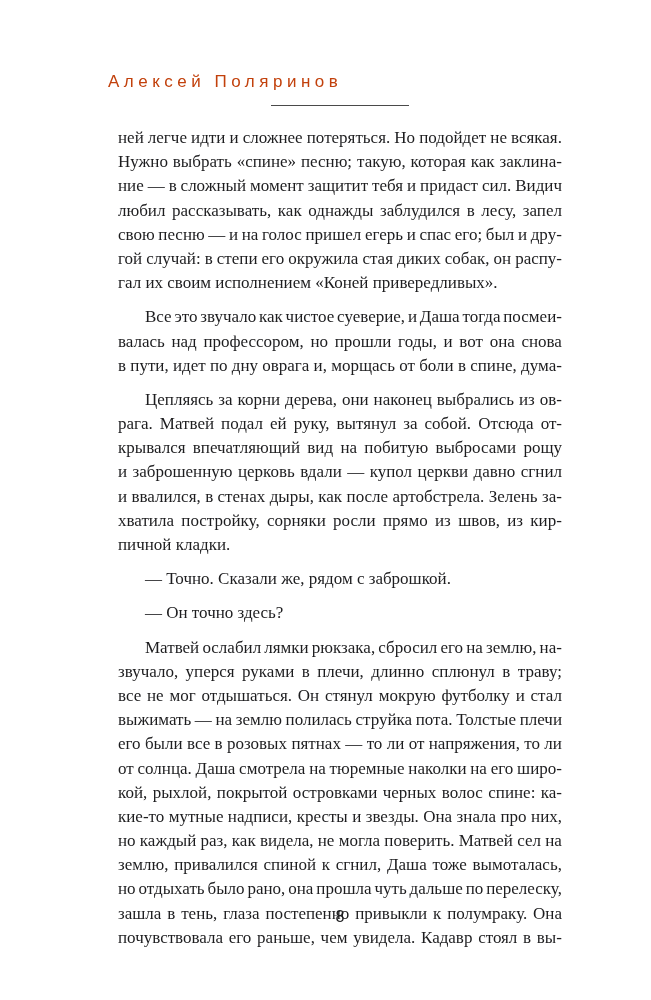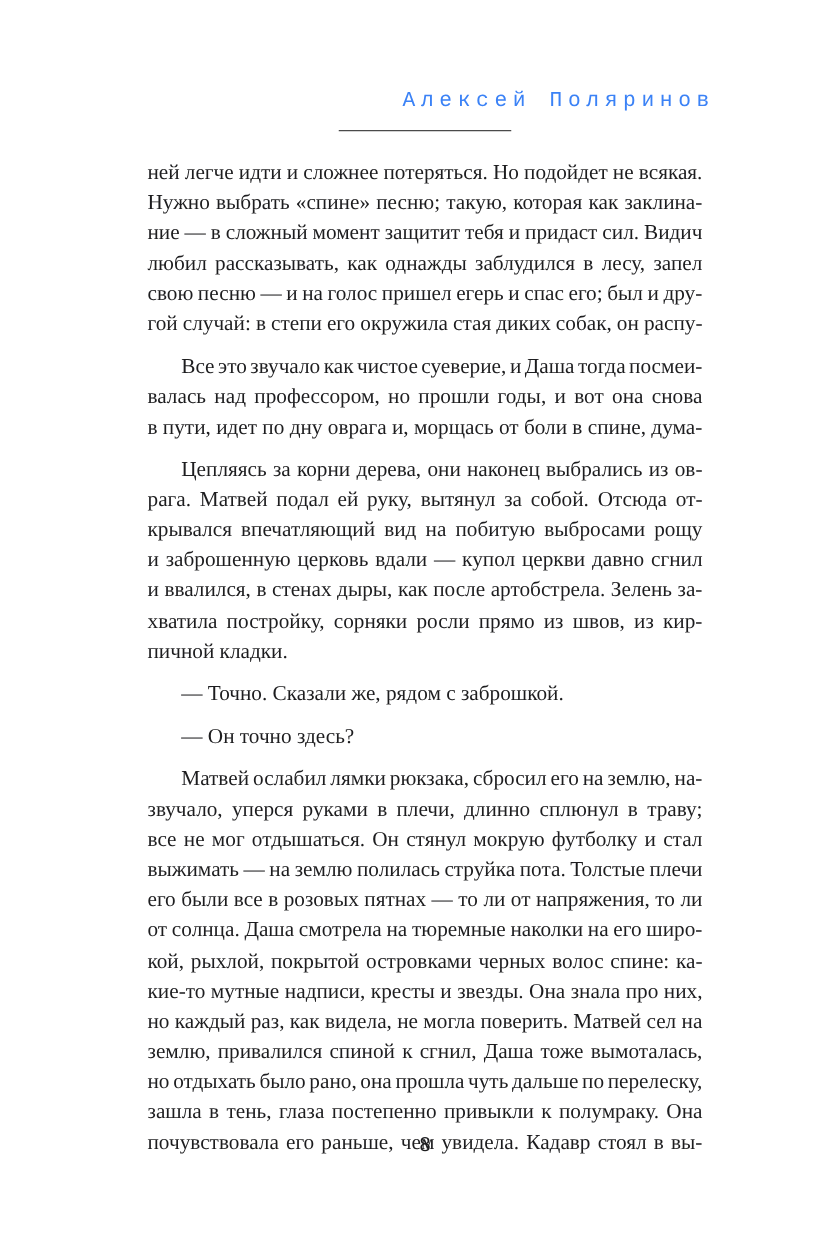--- a/index.html
+++ b/index.html
@@ -15,26 +15,26 @@
     width: 651px;
     height: 1000px;
     background: #ffffff;
     font-family: "Liberation Serif", serif;
   }
   .running-head {
     position: absolute;
     top: 72px;
     left: 108px;
     width: 464px;
-    text-align: right;
-    font-family: Liberation Mono, monospace;
+    text-align: left;
+    font-family: Liberation Sans, sans-serif;
     font-size: 17px;
     font-weight: 400;
     letter-spacing: 4.5px;
-    color: #3b82f6;
+    color: #c2410c;
     white-space: nowrap;
   }
   .head-rule {
     width: 138px;
     height: 1px;
     background: #4a4a4a;
     margin: 13px auto 0 auto;
   }
   .body-text {
     position: absolute;
@@ -148,20 +148,21 @@
           <span>в</span>
           <span>степи</span>
           <span>его</span>
           <span>окружила</span>
           <span>стая</span>
           <span>диких</span>
           <span>собак,</span>
           <span>он</span>
           <span>распу-</span>
         </div>
+        <div class="line">гал их своим исполнением «Коней привередливых».</div>
       </div>
       <div class="paragraph">
         <div class="line j indent">
           <span>Все</span>
           <span>это</span>
           <span>звучало</span>
           <span>как</span>
           <span>чистое</span>
           <span>суеверие,</span>
           <span>и</span>

